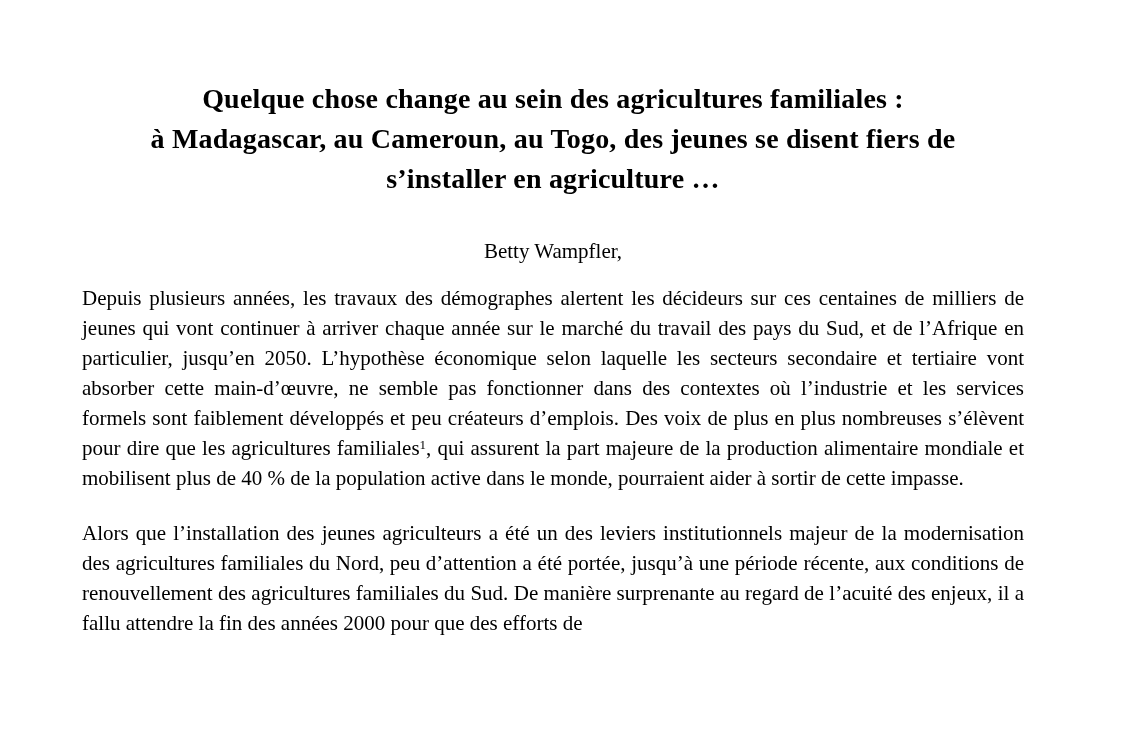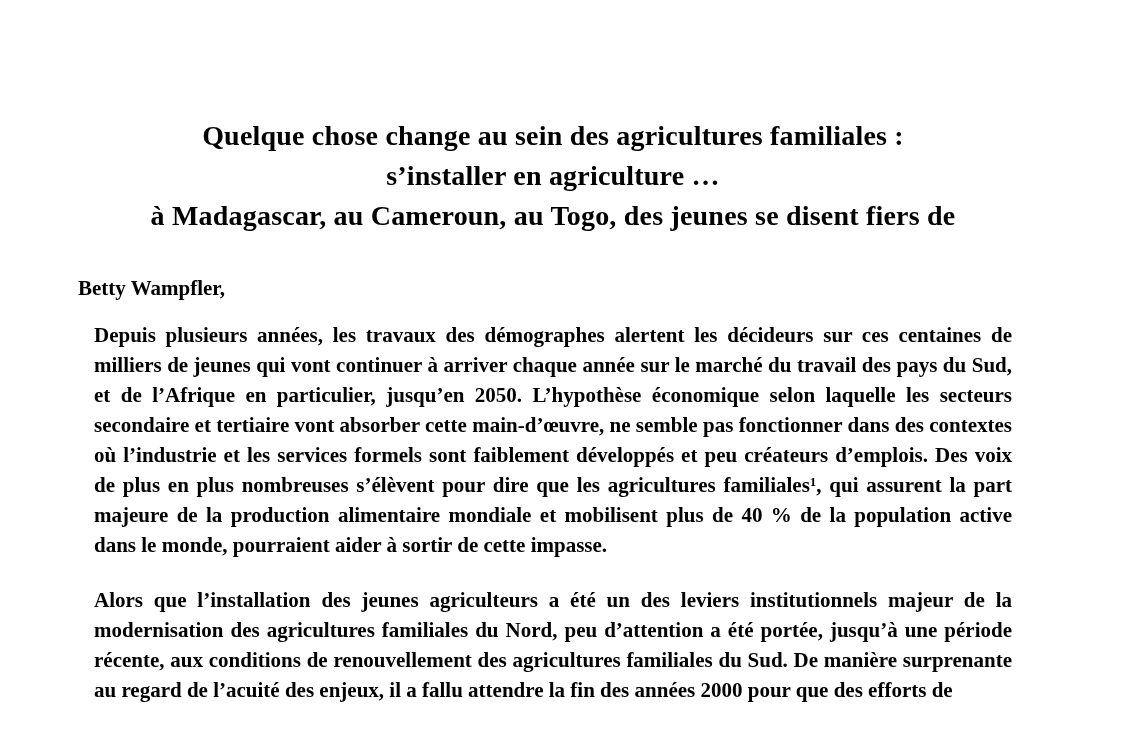--- a/index.html
+++ b/index.html
@@ -9,54 +9,52 @@
   body {
     width: 1125px;
     height: 737px;
     background: #ffffff;
     overflow: hidden;
   }
   .page {
     box-sizing: border-box;
     width: 1125px;
     height: 737px;
-    padding: 116px 97px 0 78px;
+    padding: 79px 97px 0 78px;
     color: #000000;
     font-family: "Liberation Serif", "DejaVu Serif", serif;
   }
   .doc-title {
     margin: 0;
     font-size: 28px;
     font-weight: bold;
     text-align: center;
     line-height: 40px;
     letter-spacing: 0.2px;
   }
   .title-line {
     display: block;
   }
   .byline {
     margin: 0;
     font-size: 21px;
     line-height: 30px;
-    text-align: left;
-    font-weight: bold;
+    text-align: center;
   }
   .byline-author {
     margin-top: 37px;
   }
   .byline-affiliation {
     margin-top: 18px;
   }
   .body-paragraph {
-    margin: 16px;
+    margin: 4px;
     font-size: 21px;
     line-height: 30px;
     text-align: justify;
-    font-weight: bold;
   }
   .paragraph-1 {
     margin-top: 17px;
   }
   .paragraph-2 {
     margin-top: 25px;
   }
   sup.footnote-ref {
     font-size: 0.62em;
     line-height: 0;
@@ -65,22 +63,22 @@
     top: -0.45em;
   }
 </style>
 </head>
 <body>
 
 <div class="page">
 
   <h1 class="doc-title">
     <span class="title-line">Quelque chose change au sein des agricultures familiales :</span>
+    <span class="title-line">à Madagascar, au Cameroun, au Togo, des jeunes se disent fiers de</span>
     <span class="title-line">s’installer en agriculture …</span>
-    <span class="title-line">à Madagascar, au Cameroun, au Togo, des jeunes se disent fiers de</span>
   </h1>
 
   <p class="byline byline-author">Betty Wampfler,</p>
 
 
   <p class="body-paragraph paragraph-1"><span>Depuis plusieurs années, les travaux des démographes alertent les décideurs sur ces centaines de milliers de jeunes qui vont continuer à arriver chaque année sur le marché du travail des pays du Sud, et de l’Afrique en particulier, jusqu’en 2050. L’hypothèse économique selon laquelle les secteurs secondaire et tertiaire vont absorber cette main-d’œuvre, ne semble pas fonctionner dans des contextes où l’industrie et les services formels sont faiblement développés et peu créateurs d’emplois. Des voix de plus en plus nombreuses s’élèvent pour dire que les agricultures familiales</span><sup class="footnote-ref">1</sup><span>, qui assurent la part majeure de la production alimentaire mondiale et mobilisent plus de 40 % de la population active dans le monde, pourraient aider à sortir de cette impasse.</span></p>
 
   <p class="body-paragraph paragraph-2">Alors que l’installation des jeunes agriculteurs a été un des leviers institutionnels majeur de la modernisation des agricultures familiales du Nord, peu d’attention a été portée, jusqu’à une période récente, aux conditions de renouvellement des agricultures familiales du Sud. De manière surprenante au regard de l’acuité des enjeux, il a fallu attendre la fin des années 2000 pour que des efforts de</p>
 
 </div>

